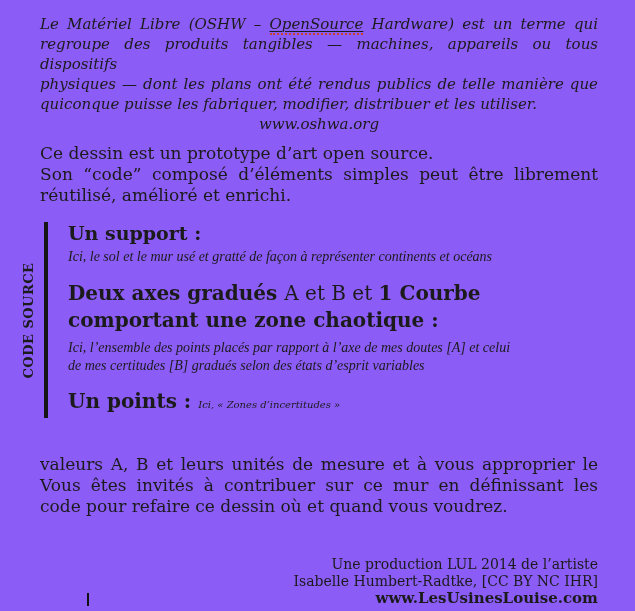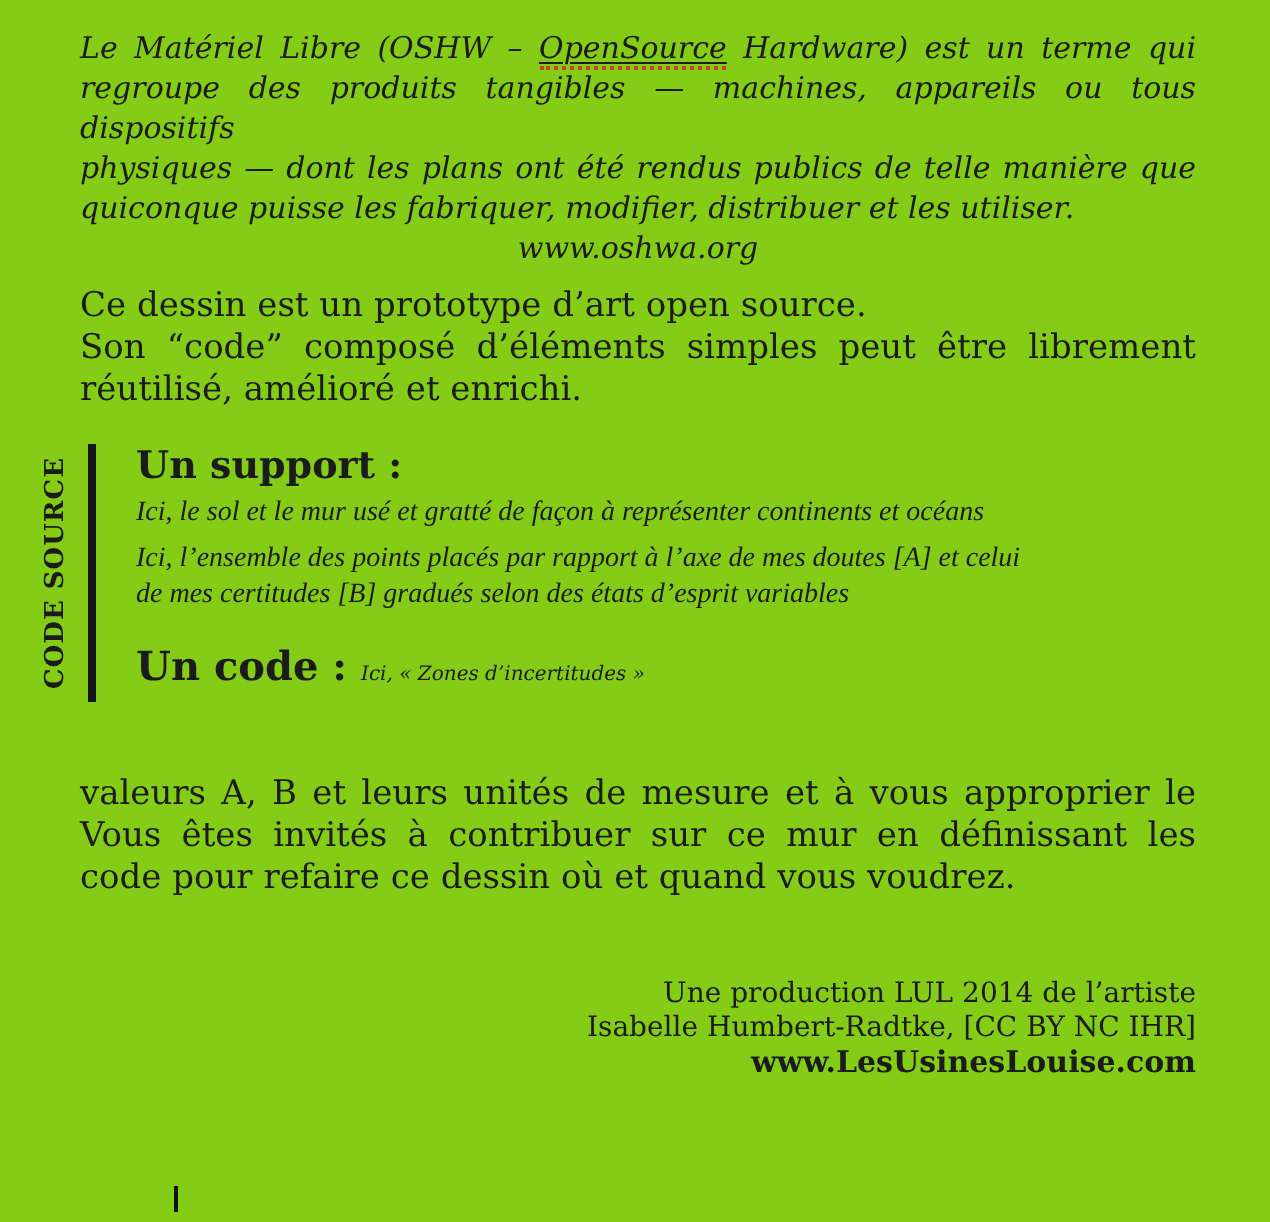--- a/index.html
+++ b/index.html
@@ -1,20 +1,20 @@
 <!DOCTYPE html>
 <html><head>
 <meta charset="utf-8">
 <style>
   html,body { margin:0; padding:0; background:#e8e8e8; }
   .page {
     position:relative;
     width:635px; height:611px;
     margin:0 auto;
-    background:#84cc16;
+    background:#8b5cf6;
     color:#1b1b1b;
     font-family:"DejaVu Serif", serif;
     box-sizing:border-box;
     padding:14px 37px 0 40px;
     overflow:hidden;
   }
   
   .intro { font-style:italic; font-size:15px; line-height:20px; }
   .jline { text-align:justify; text-align-last:justify; }
   .jline.natural { text-align-last:left; }
@@ -84,23 +84,24 @@
   </div>
 
   <div class="code-source">
     <div class="cs-label-col">
       <span>CODE SOURCE</span>
     </div>
 
     <h3 class="cs-h">Un support :</h3>
     <p class="cs-desc">Ici, le sol et le mur usé et gratté de façon à représenter continents et océans</p>
 
+    <h3 class="cs-h axes"><span class="b">Deux axes gradués </span><span class="r">A et B et </span><span class="b">1 Courbe</span><br><span class="b">comportant une zone chaotique :</span></h3>
     <p class="cs-desc axes-desc"><span>Ici, l’ensemble des points placés par rapport à l’axe de mes doutes [A] et celui</span><br><span>de mes certitudes [B] gradués selon des états d’esprit variables</span></p>
 
-    <h3 class="cs-h title-line"><span>Un code :</span> <span class="title-desc">Ici, « Zones d’incertitudes »</span></h3>
+    <h3 class="cs-h title-line"><span>Un points :</span> <span class="title-desc">Ici, « Zones d’incertitudes »</span></h3>
   </div>
 
   <div class="invitation">
     <div class="jline">valeurs A, B et leurs unités de mesure et à vous approprier le</div>
     <div class="jline">Vous êtes invités à contribuer sur ce mur en définissant les</div>
     <div class="jline natural">code pour refaire ce dessin où et quand vous voudrez.</div>
   </div>
 
   <div class="credits">
     <div>Une production LUL 2014 de l’artiste</div>

